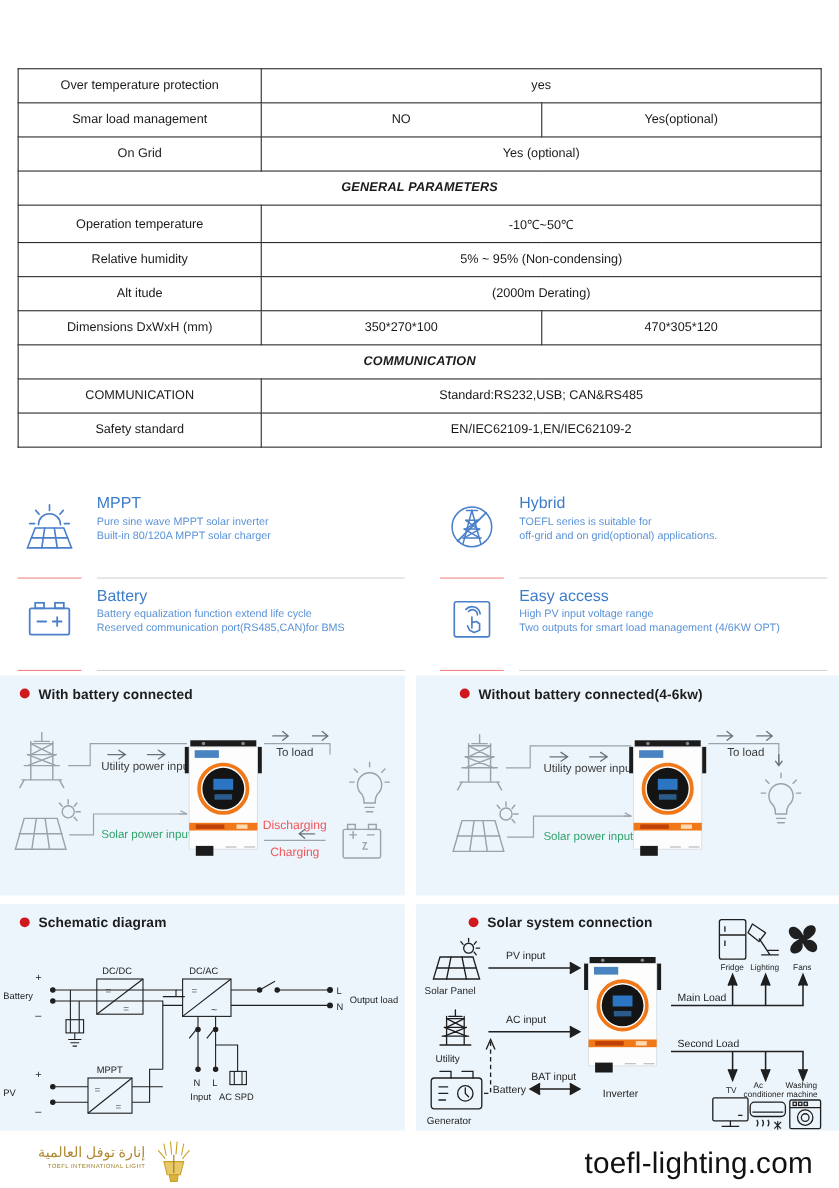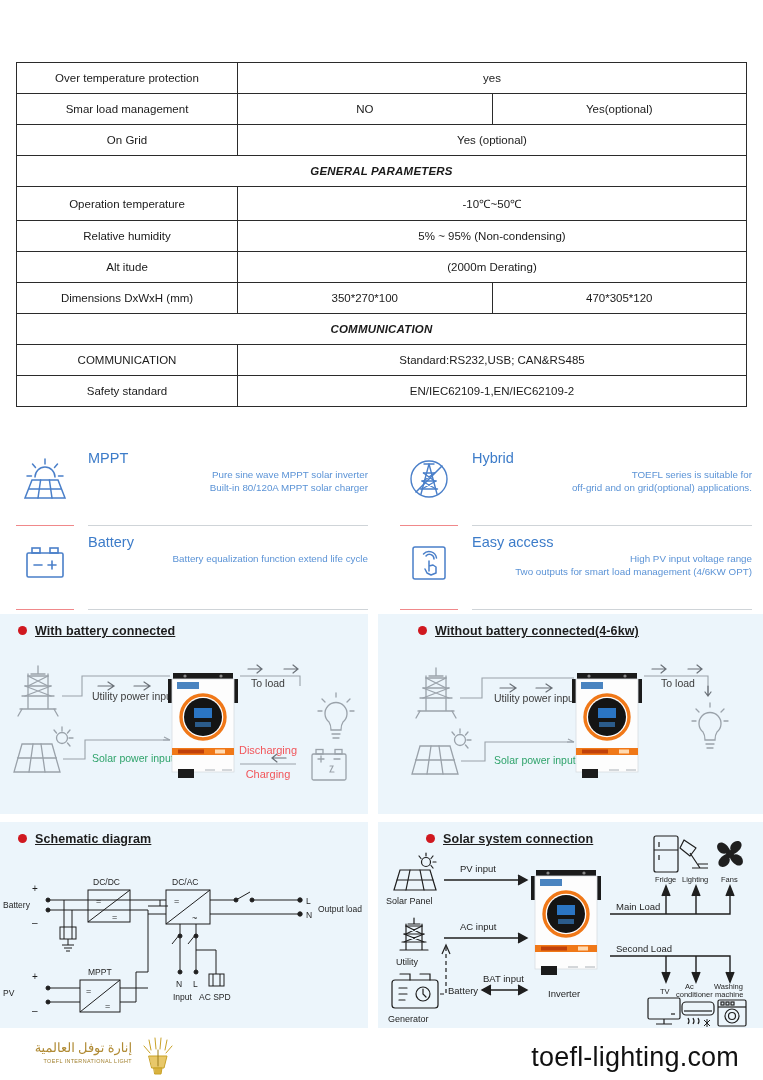--- a/index.html
+++ b/index.html
@@ -36,34 +36,34 @@
   
   .features { position:absolute; left:0; top:448px; width:763px; height:162px; }
   .fcol { position:absolute; top:0; width:352px; }
   .fcol.left { left:16px; }
   .fcol.right { left:400px; }
   .frow { position:relative; height:72px; }
   .fico { position:absolute; left:0; top:4px; width:58px; height:54px;
           display:flex; align-items:center; justify-content:center; }
   .ftxt { margin-left:72px; padding-top:2px; }
   .fhead { font-size:14.5px; color:#3d7cc9; line-height:17px; margin-bottom:2px; }
-  .fline { font-size:9.8px; color:#5b93d6; line-height:12.6px; white-space:nowrap;text-align:right; }
+  .fline { font-size:9.8px; color:#5b93d6; line-height:12.6px; white-space:nowrap; }
   .fdiv { position:relative; height:12px; }
   .fdiv .red { position:absolute; left:0; top:5px; width:58px; height:1.4px; background:#f0888a; }
   .fdiv .gry { position:absolute; left:72px; top:5px; right:0; height:1px; background:#cfd4d8; }
 
   
   .panel { position:absolute; background:#ecf5fb; }
   .p-tl { left:0;   top:614px; width:368px; height:200px; }
   .p-tr { left:378px; top:614px; width:385px; height:200px; }
   .p-bl { left:0;   top:822px; width:368px; height:206px; }
   .p-br { left:378px; top:822px; width:385px; height:206px; }
 
   .ptitle { position:absolute; left:18px; top:10px; font-size:12.5px;
-            font-weight:bold; color:#1d1d1d; letter-spacing:.1px; white-space:nowrap;text-decoration:underline; }
+            font-weight:bold; color:#1d1d1d; letter-spacing:.1px; white-space:nowrap; }
   .ptitle .dot { display:inline-block; width:9px; height:9px; border-radius:50%;
                  background:#d0181f; margin-right:8px; vertical-align:middle;
                  position:relative; top:-1px; }
   .p-br .ptitle { left:48px; }
   .p-tr .ptitle { left:40px; }
 
   .svgwrap { position:absolute; left:0; top:0; width:100%; height:100%; }
 
   
   .footer { position:absolute; left:0; top:1028px; width:763px; height:52px; background:#fff; }
@@ -169,20 +169,21 @@
             <rect x="30" y="6" width="8" height="5"></rect>
             <line x1="14" y1="23" x2="22" y2="23"></line>
             <line x1="28" y1="23" x2="36" y2="23"></line>
             <line x1="32" y1="19" x2="32" y2="27"></line>
           </g>
         </svg>
       </div>
       <div class="ftxt">
         <div class="fhead">Battery</div>
         <div class="fline">Battery equalization function extend life cycle</div>
+        <div class="fline">Reserved communication port(RS485,CAN)for BMS</div>
       </div>
     </div>
 
     <div class="fdiv">
       <div class="red"></div>
       <div class="gry"></div>
     </div>
   </div>
 
   <div class="fcol right">

